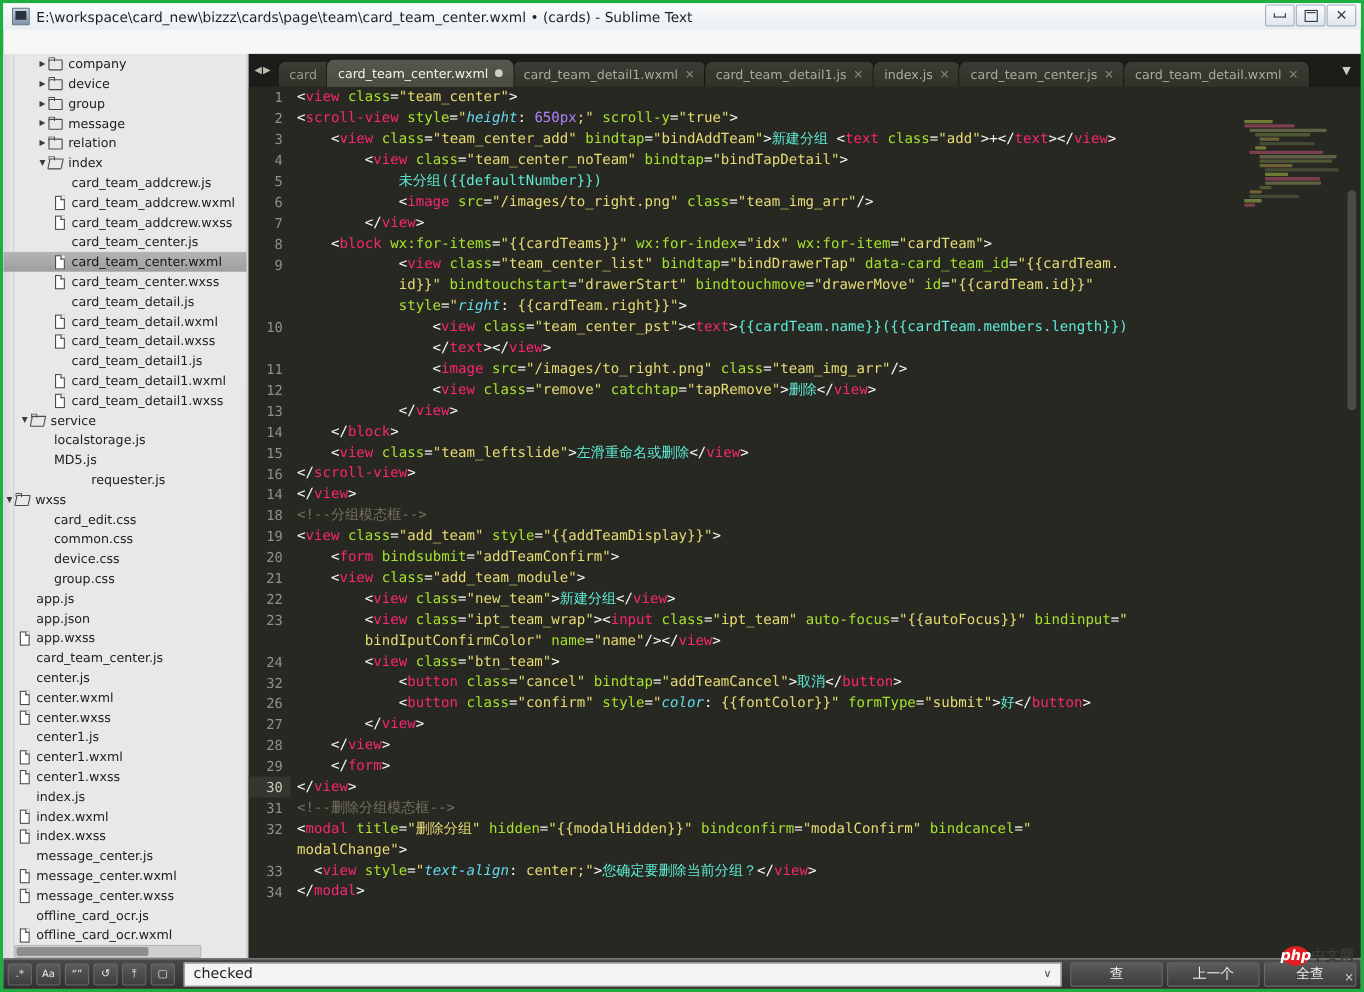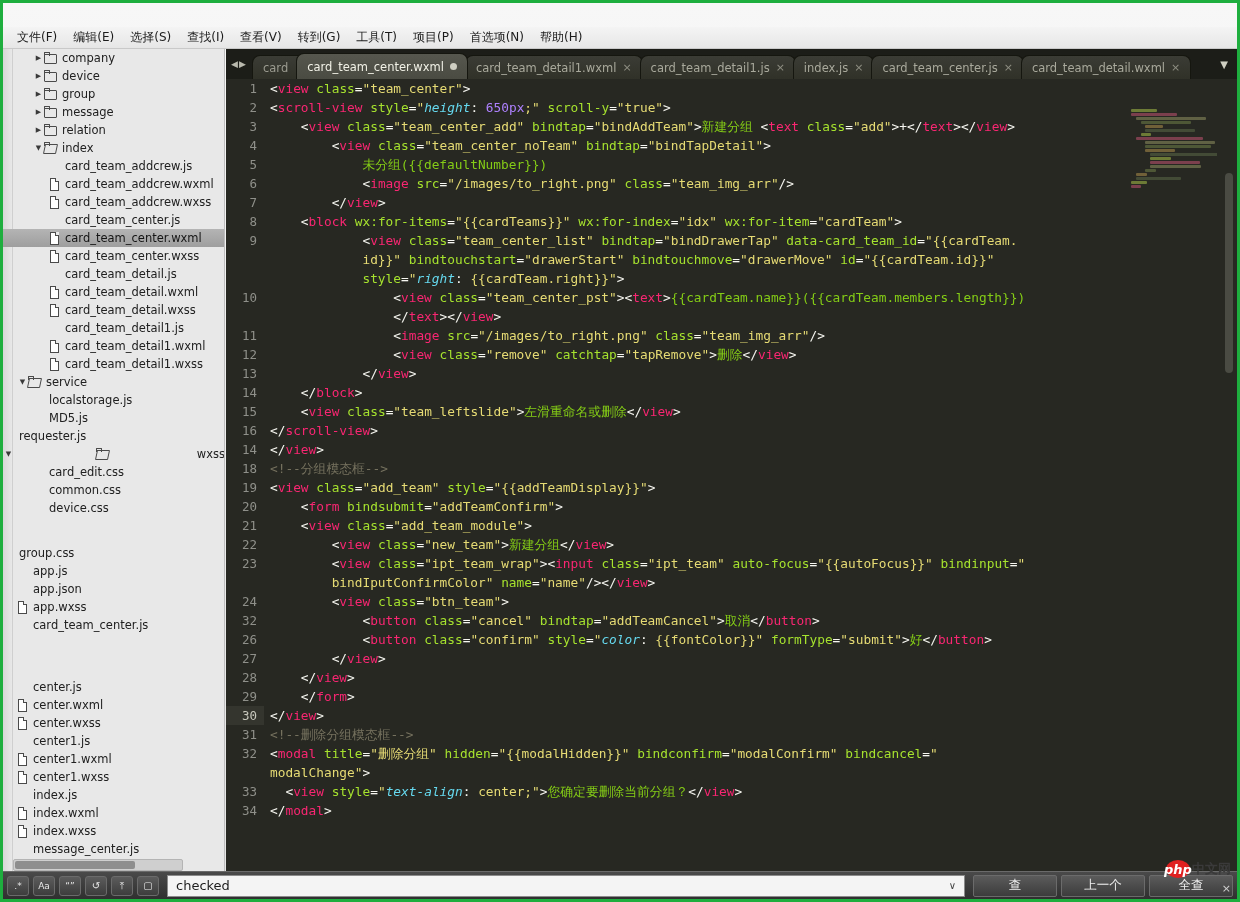--- a/index.html
+++ b/index.html
@@ -95,21 +95,21 @@
   .gutter .ln{height:19px;line-height:19px;text-align:right;padding-right:7px;
               color:#8f908a;font-size:12.5px;font-family:"DejaVu Sans Mono","Liberation Mono",monospace;}
   .gutter .ln.cur{background:#34352e;color:#c8c8bd;}
   .code{position:absolute;left:44px;top:0;width:920px;height:792px;
         font-family:"DejaVu Sans Mono","Liberation Mono",monospace;
         font-size:12.8px;line-height:19px;color:#f8f8f2;white-space:pre;overflow:hidden;}
   .code .l{height:19px;}
   .tagname{color:#f92672;}
   .attr{color:#a6e22e;}
   .str{color:#e6db74;}
-  .txt{color:#84cc16;}
+  .txt{color:#5eead4;}
   .com{color:#75715e;}
   .prop{color:#66d9ef;font-style:italic;}
   .num{color:#ae81ff;}
   .pun{color:#f8f8f2;}
 
   .watermark{position:absolute;left:790px;top:443px;pointer-events:none;
              color:#3d4a35;font-size:26px;letter-spacing:1px;opacity:.62;
              font-family:"DejaVu Sans","Liberation Sans",sans-serif;}
   .watermark .sub{display:block;font-size:13px;margin-top:2px;color:#39432f;letter-spacing:1px;}
 
@@ -139,33 +139,36 @@
                    font-style:italic;}
   .php-badge .cn{color:#3a3a3a;font-size:13px;font-weight:bold;}
   .closeX{position:absolute;right:6px;bottom:4px;color:#cfcfcf;font-size:11px;}
 </style>
 </head>
 <body>
 
 <div id="app">
   <div class="winframe"></div>
 
-
-  <div class="menubar" id="menubar">
-      <span class="menu-item">文件(F)</span>
-      <span class="menu-item">编辑(E)</span>
-      <span class="menu-item">选择(S)</span>
-      <span class="menu-item">查找(I)</span>
-      <span class="menu-item">查看(V)</span>
-      <span class="menu-item">转到(G)</span>
-      <span class="menu-item">工具(T)</span>
-      <span class="menu-item">项目(P)</span>
-      <span class="menu-item">首选项(N)</span>
-      <span class="menu-item">帮助(H)</span>
-    </div>
+  <div class="titlebar">
+    <span class="app-icon"></span>
+    <span class="title-text">E:\workspace\card_new\bizzz\cards\page\team\card_team_center.wxml • (cards) - Sublime Text</span>
+    <span class="win-btns">
+      <span class="wbtn">
+          <i class="g min"></i>
+        </span>
+      <span class="wbtn">
+          <i class="g max"></i>
+        </span>
+      <span class="wbtn">
+          <i class="g cls">✕</i>
+        </span>
+    </span>
+  </div>
+
 
   <div class="sidebar">
     <div class="side-gutter"></div>
     <div class="side-scroll" id="sidelist">
         <div class="srow" style="padding-left: 30px;">
           <span class="tri r"></span>
           <span class="folder"></span>
           <span>company</span>
         </div>
         <div class="srow" style="padding-left: 30px;">
@@ -247,62 +250,62 @@
           <span>service</span>
         </div>
         <div class="srow" style="padding-left: 30px;">
           <span class="nofile"></span>
           <span>localstorage.js</span>
         </div>
         <div class="srow" style="padding-left: 30px;">
           <span class="nofile"></span>
           <span>MD5.js</span>
         </div>
-        <div class="srow" style="">
+        <div class="srow" style="padding-left: 30px; gap: 34px;">
           <span class="nofile"></span>
           <span>requester.js</span>
         </div>
-        <div class="srow" style="padding-left: 0; justify-content: space-between;">
+        <div class="srow" style="padding-left: 0;">
           <span class="tri d"></span>
           <span class="folder open"></span>
           <span>wxss</span>
         </div>
         <div class="srow" style="padding-left: 30px;">
           <span class="nofile"></span>
           <span>card_edit.css</span>
         </div>
         <div class="srow" style="padding-left: 30px;">
           <span class="nofile"></span>
           <span>common.css</span>
         </div>
         <div class="srow" style="padding-left: 30px;">
           <span class="nofile"></span>
           <span>device.css</span>
         </div>
-        <div class="srow" style=" margin-top: 27px;">
+        <div class="srow" style="padding-left: 30px;">
           <span class="nofile"></span>
           <span>group.css</span>
         </div>
         <div class="srow" style="padding-left: 14px;">
           <span class="nofile"></span>
           <span>app.js</span>
         </div>
         <div class="srow" style="padding-left: 14px;">
           <span class="nofile"></span>
           <span>app.json</span>
         </div>
         <div class="srow" style="padding-left: 14px;">
           <span class="fileicon"></span>
           <span>app.wxss</span>
         </div>
         <div class="srow" style="padding-left: 14px;">
           <span class="nofile"></span>
           <span>card_team_center.js</span>
         </div>
-        <div class="srow" style="padding-left: 14px; margin-top: 44px;">
+        <div class="srow" style="padding-left: 14px;">
           <span class="nofile"></span>
           <span>center.js</span>
         </div>
         <div class="srow" style="padding-left: 14px;">
           <span class="fileicon"></span>
           <span>center.wxml</span>
         </div>
         <div class="srow" style="padding-left: 14px;">
           <span class="fileicon"></span>
           <span>center.wxss</span>

